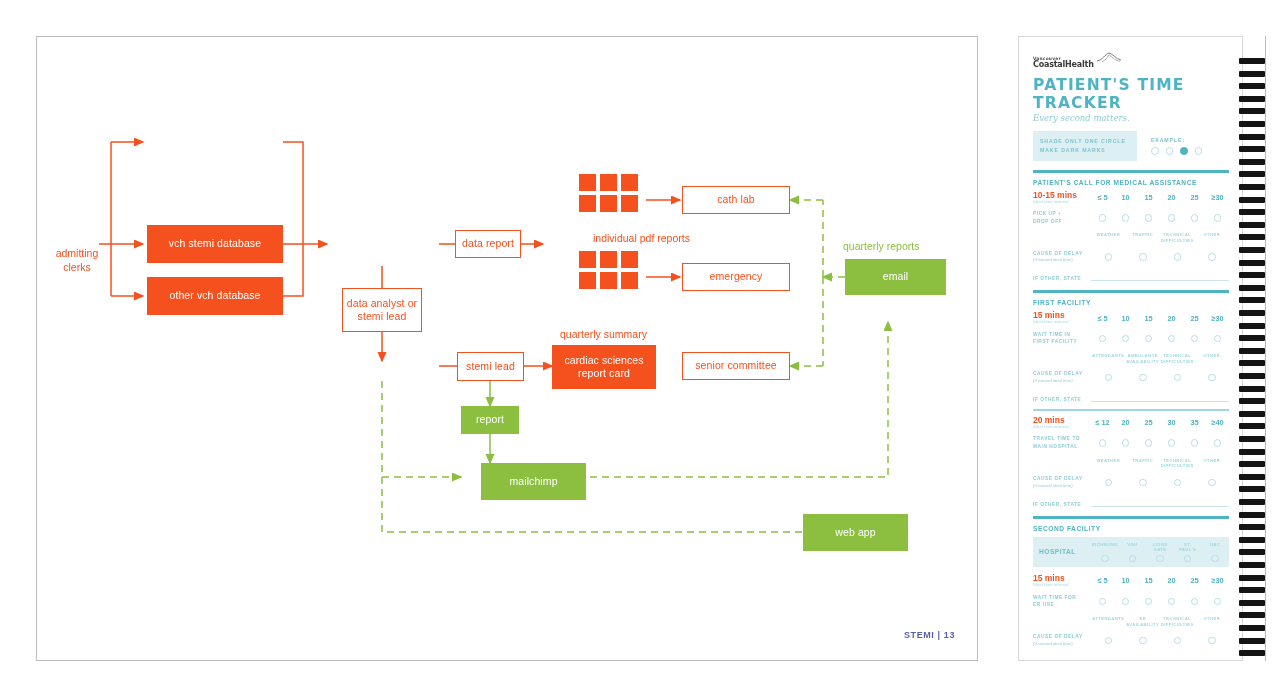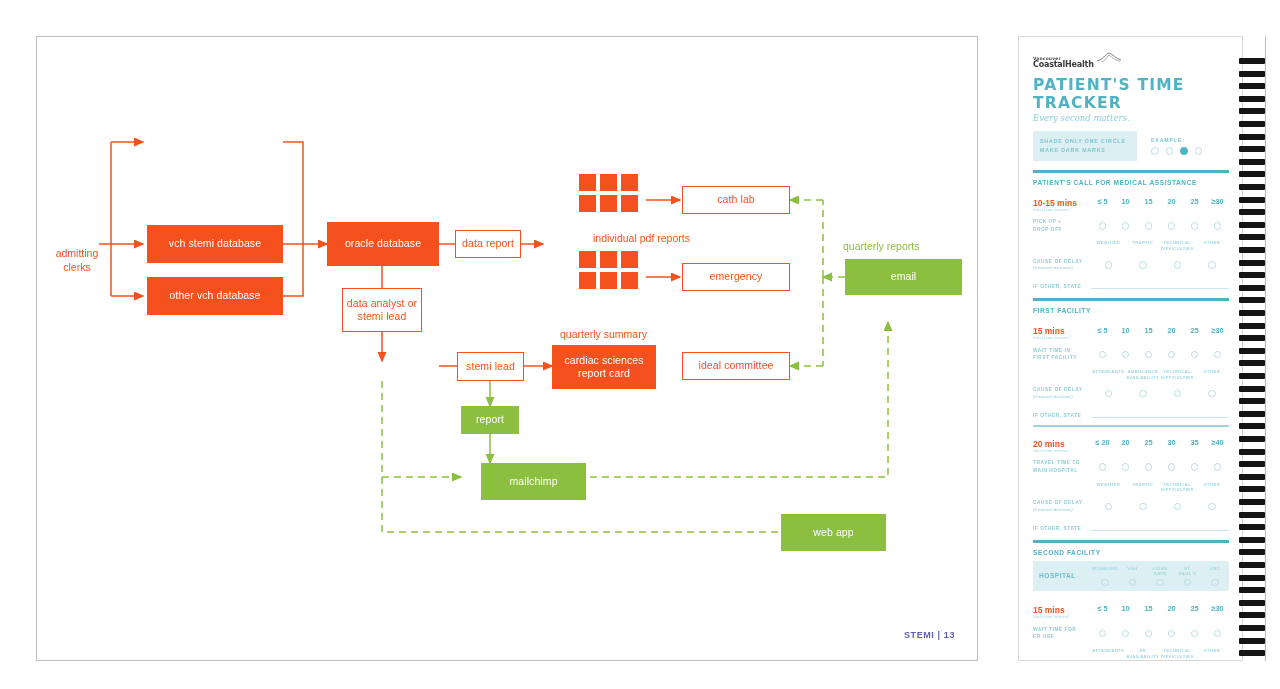--- a/index.html
+++ b/index.html
@@ -58,21 +58,21 @@
     padding:6px 7px;line-height:1.7;width:104px;box-sizing:border-box;
   }
   .example .exl{font-size:5.2px;font-weight:bold;color:#7EC3D0;letter-spacing:0.9px;}
   .example .circs{display:flex;gap:7px;margin-top:4px;}
   .bar{height:3px;background:#4FB3C4;margin:9px 0 6px;}
   .bar.thin{height:2px;background:#9ED7E0;margin:7px 0 5px;}
   .sect{font-size:6.6px;font-weight:bold;color:#4FB3C4;letter-spacing:0.55px;margin-bottom:5px;}
   .mins{font-size:8.5px;font-weight:bold;color:#F4511E;line-height:1.05;}
   .mins .ideal{display:block;font-size:4.3px;font-style:italic;font-weight:normal;color:#9ED7E0;letter-spacing:0.1px;}
   .scalerow{display:flex;align-items:center;}
-  .scalerow .mins{width:58px;flex:none;margin-top:8px;}
+  .scalerow .mins{width:58px;flex:none;}
   .scale{display:flex;flex:1;}
   .scale span{flex:1;text-align:center;font-size:7.4px;font-weight:bold;color:#4FB3C4;}
   .qrow{display:flex;align-items:center;margin-top:6px;}
   .qlabel{width:58px;flex:none;font-size:4.8px;font-weight:bold;color:#8ECBD6;letter-spacing:0.55px;line-height:1.6;}
   .qlabel i{display:block;font-size:4.3px;font-style:italic;font-weight:normal;letter-spacing:0;}
   .opts{display:flex;flex:1;}
   .opts div{flex:1;display:flex;justify-content:center;}
   .circ{width:7.5px;height:7.5px;border:1px solid #B7DDE4;border-radius:50%;box-sizing:border-box;display:block;}
   .circ.fill{background:#4FB3C4;border-color:#4FB3C4;}
   .causehdr{display:flex;margin-top:7px;}
@@ -149,21 +149,20 @@
       <path d="M786,240 L786,329"></path>
       <path d="M786,329 L753,329" marker-end="url(#ag)"></path>
     </g>
   </svg>
 
   <div class="lbl-dark" style="left:16px;top:194px;width:48px;margin-top:16px;">admitting<br>clerks</div>
 
   <div class="node n-orange" style="left:110px;top:240px;width:136px;height:38px;">other vch database</div>
   <div class="node n-orange" style="left:110px;top:188px;width:136px;height:38px;">vch stemi database</div>
 
-  <div class="node n-orange" style="left:290px;top:185px;width:112px;height:44px;">oracle database</div>
   <div class="node n-orange-out" style="left:418px;top:193px;width:66px;height:28px;">data report</div>
 
   <div class="node n-orange-out" style="left:305px;top:251px;width:80px;height:44px;">
     <span>data analyst or<br>stemi lead</span>
   </div>
 
   <div class="node n-orange-out" style="left:420px;top:315px;width:67px;height:29px;">stemi lead</div>
 
   <div class="lbl" style="left:523px;top:291px;">quarterly summary</div>
   <div class="node n-orange" style="left:515px;top:308px;width:104px;height:44px;align-items:center;">
@@ -183,28 +182,28 @@
     <i></i>
       <i></i>
       <i></i>
     <i></i>
       <i></i>
       <i></i>
   </div>
 
   <div class="node n-orange-out" style="left:645px;top:149px;width:108px;height:28px;">cath lab</div>
   <div class="node n-orange-out" style="left:645px;top:226px;width:108px;height:28px;">emergency</div>
-  <div class="node n-orange-out" style="left:645px;top:315px;width:108px;height:28px;">ideal committee</div>
+  <div class="node n-orange-out" style="left:645px;top:315px;width:108px;height:28px;">senior committee</div>
 
   <div class="lbl-green" style="left:806px;top:203px;text-align:center;">quarterly reports</div>
-  <div class="node n-green" style="left:808px;top:222px;width:117px;height:36px;">email</div>
+  <div class="node n-green" style="left:808px;top:222px;width:101px;height:36px;">email</div>
 
   <div class="node n-green" style="left:424px;top:369px;width:58px;height:28px;">report</div>
   <div class="node n-green" style="left:424px;top:426px;width:105px;height:37px;margin-left:20px;">mailchimp</div>
-  <div class="node n-green" style="left:744px;top:477px;width:105px;height:37px;text-align:center;">web app</div>
+  <div class="node n-green" style="left:766px;top:477px;width:105px;height:37px;text-align:center;">web app</div>
 
   <div id="footer-pg">STEMI | 13</div>
 </div>
 
 <div id="right-page">
   <div class="form">
 
     <div class="logo">
       <span class="txt">
         <span class="t1">Vancouver</span>
@@ -359,21 +358,21 @@
           </div>
         </div>
         <div class="otherrow">
           <div class="ol">IF OTHER, STATE</div>
           <div class="line"></div>
         </div>
         <div class="bar thin"></div>
         <div class="scalerow">
           <div class="mins">20 mins<span class="ideal">Ideal time interval</span></div>
           <div class="scale">
-            <span>≤ 20</span>
+            <span>≤ 12</span>
             <span>20</span>
             <span>25</span>
             <span>30</span>
             <span>35</span>
             <span>≥40</span>
           </div>
         </div>
         <div class="qrow">
           <div class="qlabel">TRAVEL TIME TO<br>MAIN HOSPITAL</div>
           <div class="opts">

